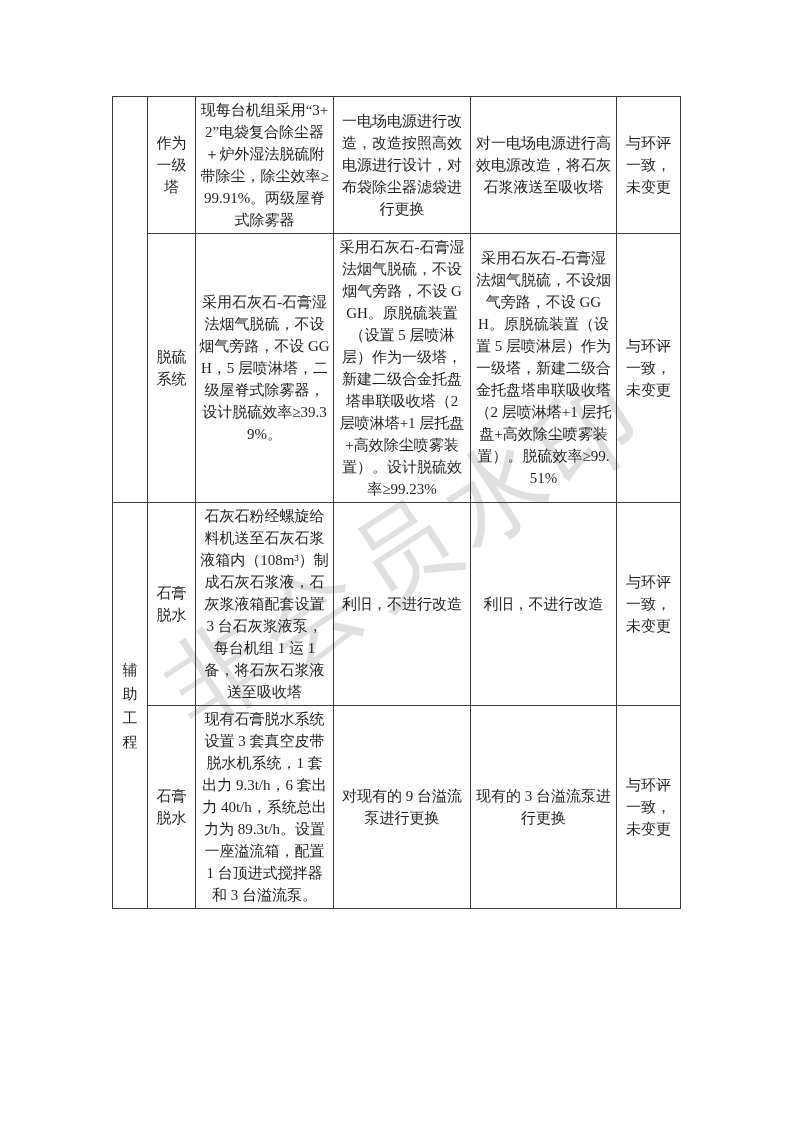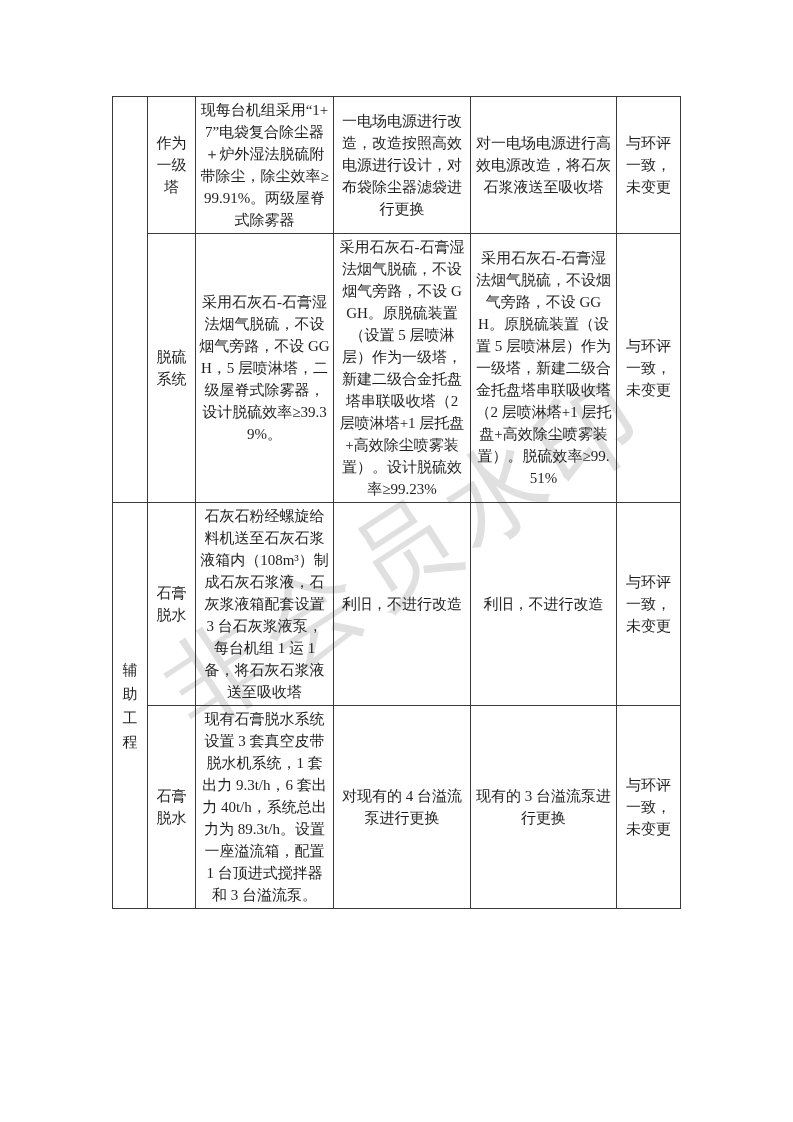--- a/index.html
+++ b/index.html
@@ -76,21 +76,21 @@
       <col style="width:48px">
       <col style="width:138px">
       <col style="width:137px">
       <col style="width:146px">
       <col style="width:64px">
     </colgroup>
     <tbody>
       <tr class="r1">
         <td rowspan="2" class="group-cell"></td>
         <td>作为一级塔</td>
-        <td>现每台机组采用“1+7”电袋复合除尘器＋炉外湿法脱硫附带除尘，除尘效率≥99.91%。两级屋脊式除雾器</td>
+        <td>现每台机组采用“3+2”电袋复合除尘器＋炉外湿法脱硫附带除尘，除尘效率≥99.91%。两级屋脊式除雾器</td>
         <td>一电场电源进行改造，改造按照高效电源进行设计，对布袋除尘器滤袋进行更换</td>
         <td>对一电场电源进行高效电源改造，将石灰石浆液送至吸收塔</td>
         <td>与环评一致，未变更</td>
       </tr>
 
       <tr class="r2">
         <td>脱硫系统</td>
         <td>采用石灰石-石膏湿法烟气脱硫，不设烟气旁路，不设 GGH，5 层喷淋塔，二级屋脊式除雾器，设计脱硫效率≥39.39%。</td>
         <td>采用石灰石-石膏湿法烟气脱硫，不设烟气旁路，不设 GGH。原脱硫装置（设置 5 层喷淋层）作为一级塔，新建二级合金托盘塔串联吸收塔（2 层喷淋塔+1 层托盘+高效除尘喷雾装置）。设计脱硫效率≥99.23%</td>
         <td>采用石灰石-石膏湿法烟气脱硫，不设烟气旁路，不设 GGH。原脱硫装置（设置 5 层喷淋层）作为一级塔，新建二级合金托盘塔串联吸收塔（2 层喷淋塔+1 层托盘+高效除尘喷雾装置）。脱硫效率≥99.51%</td>
@@ -104,20 +104,20 @@
         <td>石膏脱水</td>
         <td>石灰石粉经螺旋给料机送至石灰石浆液箱内（108m³）制成石灰石浆液，石灰浆液箱配套设置 3 台石灰浆液泵，每台机组 1 运 1 备，将石灰石浆液送至吸收塔</td>
         <td>利旧，不进行改造</td>
         <td>利旧，不进行改造</td>
         <td>与环评一致，未变更</td>
       </tr>
 
       <tr class="r4">
         <td>石膏脱水</td>
         <td>现有石膏脱水系统设置 3 套真空皮带脱水机系统，1 套出力 9.3t/h，6 套出力 40t/h，系统总出力为 89.3t/h。设置一座溢流箱，配置 1 台顶进式搅拌器和 3 台溢流泵。</td>
-        <td>对现有的 4 台溢流泵进行更换</td>
+        <td>对现有的 9 台溢流泵进行更换</td>
         <td>现有的 3 台溢流泵进行更换</td>
         <td>与环评一致，未变更</td>
       </tr>
     </tbody>
   </table>
 
 </div>
 
 </body></html>

